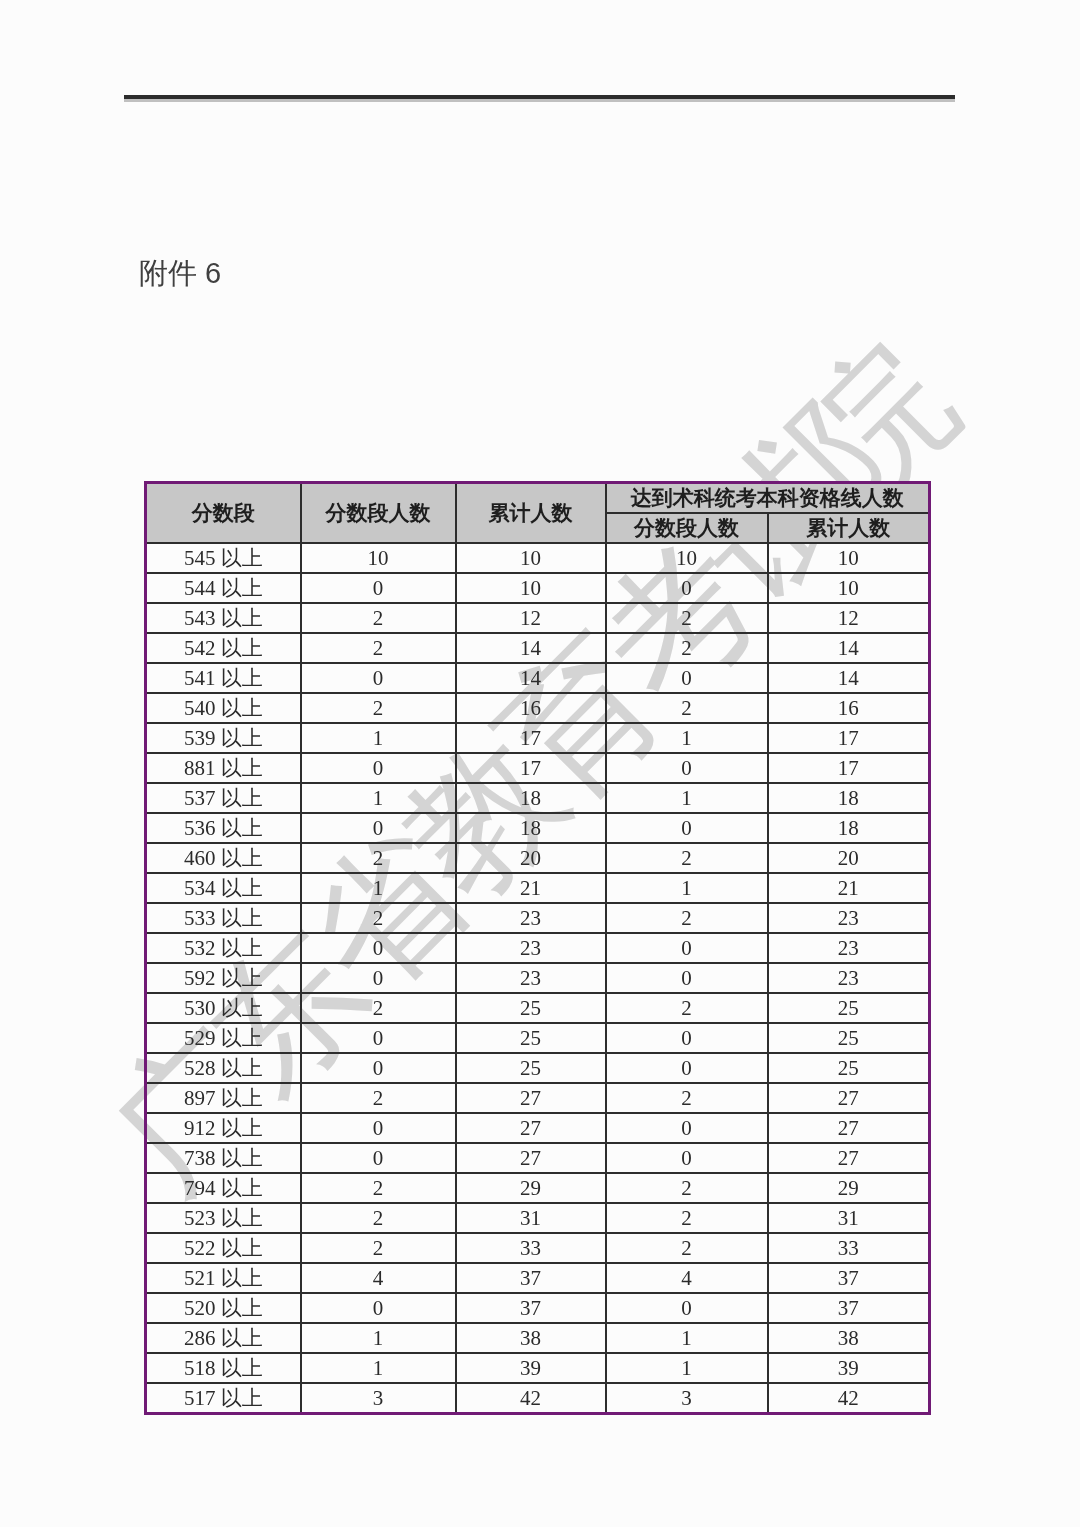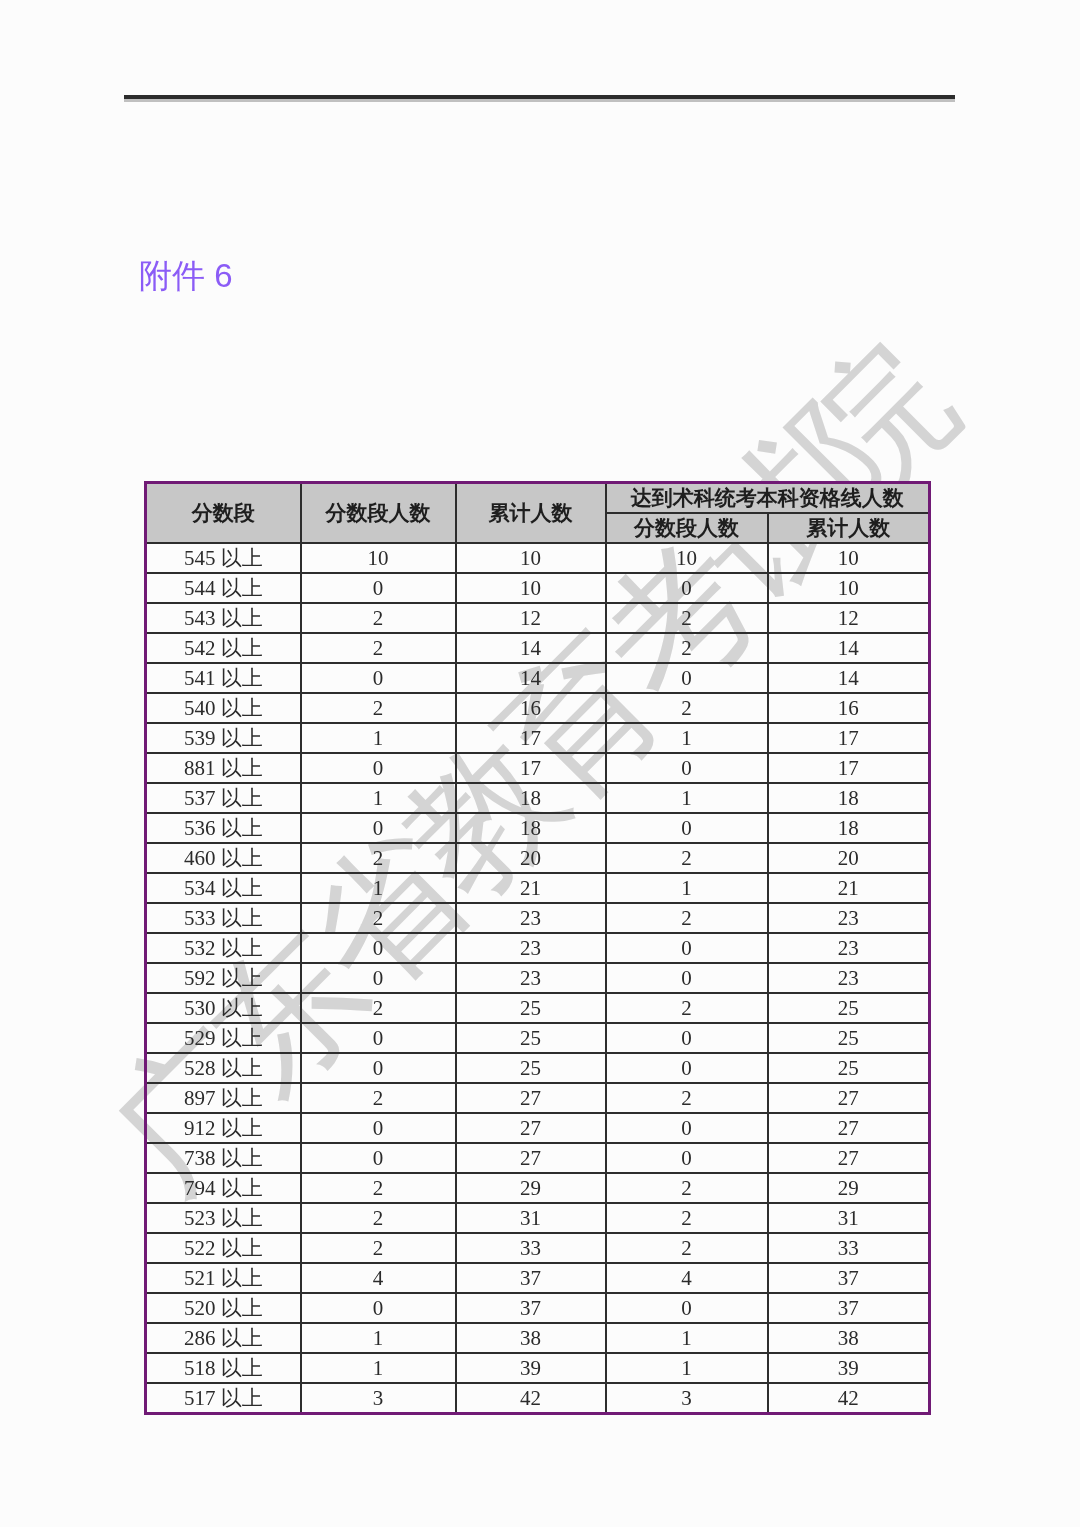--- a/index.html
+++ b/index.html
@@ -38,22 +38,22 @@
     font-weight: 400;
     color: #d4d4d4;
     z-index: 0;
     user-select: none;
   }
   .attachment-label {
     position: absolute;
     left: 139px;
     top: 254px;
     font-family: "Liberation Sans", sans-serif;
-    font-size: 33px;
-    color: #8b5cf6;
+    font-size: 29px;
+    color: #404040;
     z-index: 2;
   }
   .doc-title {
     position: absolute;
     left: 0;
     top: 300px;
     width: 1080px;
     text-align: center;
     font-family: "Liberation Serif", serif;
     font-weight: bold;

